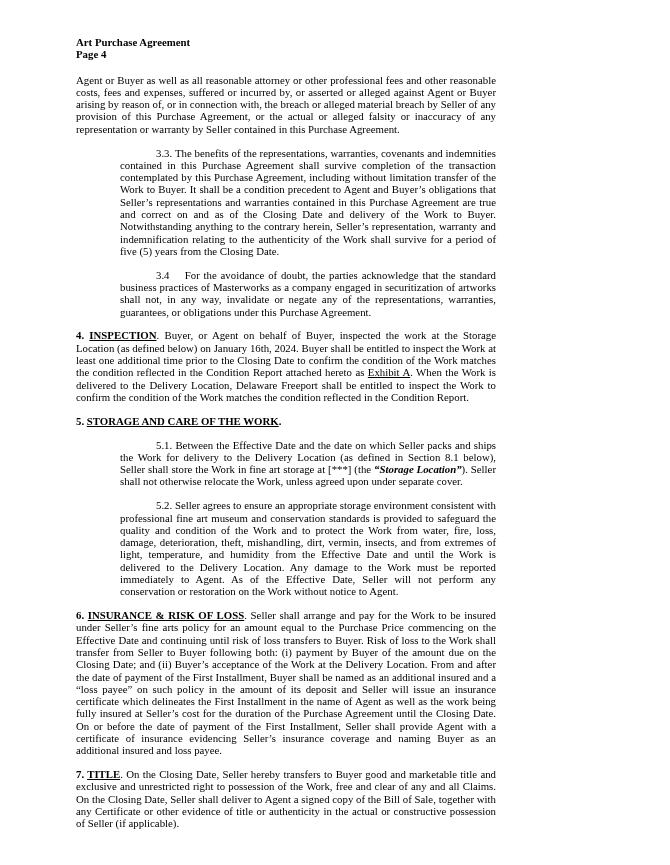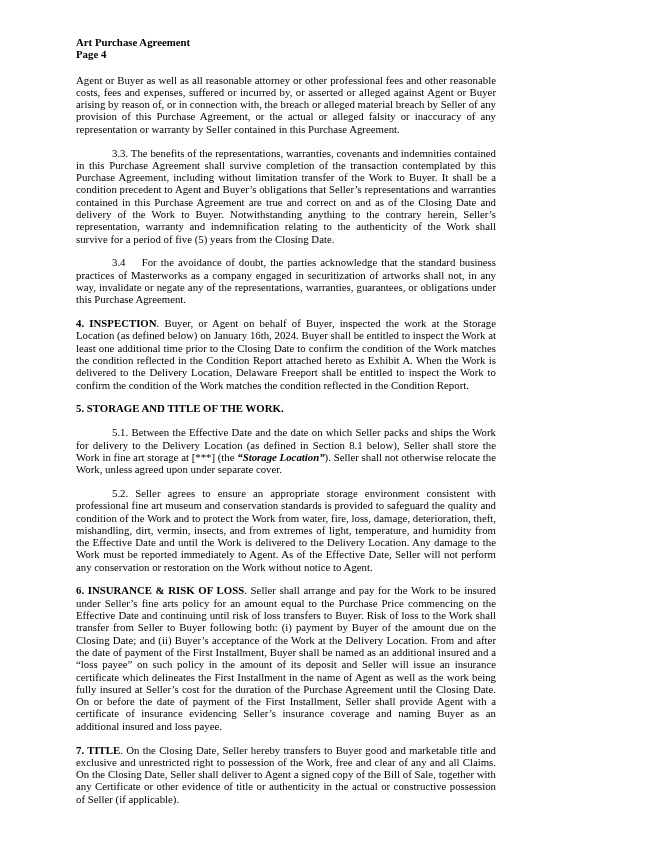--- a/index.html
+++ b/index.html
@@ -26,37 +26,38 @@
   }
   .doc-header div {
     margin: 0;
   }
   .doc-body p.para {
     text-align: justify;
     margin: 0 0 11.5px 0;
   }
   .doc-body p.para.indent {
     text-indent: 36px;
+    margin-left: 44px;
   }
   .run-b { font-weight: bold; }
   .run-i { font-style: italic; }
-  .run-u { }
+  .run-u { text-decoration: underline; }
 </style>
 </head>
 <body>
 
 <div class="page">
   <div class="doc-header">
     <div>Art Purchase Agreement</div>
     <div>Page 4</div>
   </div>
   <div class="doc-body" id="doc-body">
       <p class="para"><span>Agent or Buyer as well as all reasonable attorney or other professional fees and other reasonable costs, fees and expenses, suffered or incurred by, or asserted or alleged against Agent or Buyer arising by reason of, or in connection with, the breach or alleged material breach by Seller of any provision of this Purchase Agreement, or the actual or alleged falsity or inaccuracy of any representation or warranty by Seller contained in this Purchase Agreement.</span></p>
       <p class="para indent"><span>3.3. The benefits of the representations, warranties, covenants and indemnities contained in this Purchase Agreement shall survive completion of the transaction contemplated by this Purchase Agreement, including without limitation transfer of the Work to Buyer. It shall be a condition precedent to Agent and Buyer’s obligations that Seller’s representations and warranties contained in this Purchase Agreement are true and correct on and as of the Closing Date and delivery of the Work to Buyer. Notwithstanding anything to the contrary herein, Seller’s representation, warranty and indemnification relating to the authenticity of the Work shall survive for a period of five (5) years from the Closing Date.</span></p>
       <p class="para indent"><span>3.4&nbsp;&nbsp;&nbsp;&nbsp;For the avoidance of doubt, the parties acknowledge that the standard business practices of Masterworks as a company engaged in securitization of artworks shall not, in any way, invalidate or negate any of the representations, warranties, guarantees, or obligations under this Purchase Agreement.</span></p>
       <p class="para"><span class="run-b">4. </span><span class="run-b run-u">INSPECTION</span><span>. Buyer, or Agent on behalf of Buyer, inspected the work at the Storage Location (as defined below) on January 16th, 2024. Buyer shall be entitled to inspect the Work at least one additional time prior to the Closing Date to confirm the condition of the Work matches the condition reflected in the Condition Report attached hereto as </span><span class="run-u">Exhibit A</span><span>. When the Work is delivered to the Delivery Location, Delaware Freeport shall be entitled to inspect the Work to confirm the condition of the Work matches the condition reflected in the Condition Report.</span></p>
-      <p class="para"><span class="run-b">5. </span><span class="run-b run-u">STORAGE AND TITLE OF THE WORK</span><span class="run-b">.</span></p>
+      <p class="para"><span class="run-b">5. </span><span class="run-b run-u">STORAGE AND CARE OF THE WORK</span><span class="run-b">.</span></p>
       <p class="para indent"><span>5.1. Between the Effective Date and the date on which Seller packs and ships the Work for delivery to the Delivery Location (as defined in Section 8.1 below), Seller shall store the Work in fine art storage at [***] (the </span><span class="run-b run-i">“Storage Location”</span><span>). Seller shall not otherwise relocate the Work, unless agreed upon under separate cover.</span></p>
       <p class="para indent"><span>5.2. Seller agrees to ensure an appropriate storage environment consistent with professional fine art museum and conservation standards is provided to safeguard the quality and condition of the Work and to protect the Work from water, fire, loss, damage, deterioration, theft, mishandling, dirt, vermin, insects, and from extremes of light, temperature, and humidity from the Effective Date and until the Work is delivered to the Delivery Location. Any damage to the Work must be reported immediately to Agent. As of the Effective Date, Seller will not perform any conservation or restoration on the Work without notice to Agent.</span></p>
       <p class="para"><span class="run-b">6. </span><span class="run-b run-u">INSURANCE &amp; RISK OF LOSS</span><span>. Seller shall arrange and pay for the Work to be insured under Seller’s fine arts policy for an amount equal to the Purchase Price commencing on the Effective Date and continuing until risk of loss transfers to Buyer. Risk of loss to the Work shall transfer from Seller to Buyer following both: (i) payment by Buyer of the amount due on the Closing Date; and (ii) Buyer’s acceptance of the Work at the Delivery Location. From and after the date of payment of the First Installment, Buyer shall be named as an additional insured and a “loss payee” on such policy in the amount of its deposit and Seller will issue an insurance certificate which delineates the First Installment in the name of Agent as well as the work being fully insured at Seller’s cost for the duration of the Purchase Agreement until the Closing Date. On or before the date of payment of the First Installment, Seller shall provide Agent with a certificate of insurance evidencing Seller’s insurance coverage and naming Buyer as an additional insured and loss payee.</span></p>
       <p class="para"><span class="run-b">7. </span><span class="run-b run-u">TITLE</span><span>. On the Closing Date, Seller hereby transfers to Buyer good and marketable title and exclusive and unrestricted right to possession of the Work, free and clear of any and all Claims. On the Closing Date, Seller shall deliver to Agent a signed copy of the Bill of Sale, together with any Certificate or other evidence of title or authenticity in the actual or constructive possession of Seller (if applicable).</span></p>
     </div>
 </div>
 
 </body></html>

